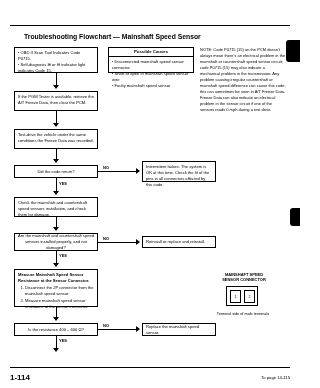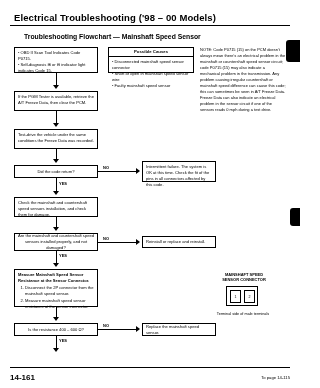--- a/index.html
+++ b/index.html
@@ -77,21 +77,20 @@
   }
   .footer-rule{position:absolute;left:10px;bottom:20px;width:280px;height:1px;background:#000;}
   ol.tight{margin:1px 0 0 0;padding-left:7px;}
   ol.tight li{margin:0 0 1px 0;padding:0;}
 </style>
 </head>
 <body>
 
 <div class="page">
 
-  <div class="title">Electrical Troubleshooting ('98 – 00 Models)</div>
   <div class="rule"></div>
   <div class="subtitle">Troubleshooting Flowchart — Mainshaft Speed Sensor</div>
 
   <div class="tab tab1"></div>
   <div class="tab tab2"></div>
 
   <div class="box" style="left:14px;top:47px;width:84px;height:26px;">
     <div>• OBD II Scan Tool Indicates Code P0715.</div>
     <div>• Self-diagnosis ⊞ or ⊟ indicator light indicates Code 15.</div>
   </div>
@@ -194,15 +193,15 @@
   </div>
 
   <div class="conn-box" style="left:226px;top:286px;width:32px;height:20px;">
     <div class="conn-inner" style="left:3px;top:3px;width:11px;height:13px;">1</div>
     <div class="conn-inner" style="left:17px;top:3px;width:11px;height:13px;">2</div>
   </div>
   <div class="conn-caption" style="left:188px;top:312px;width:110px;">Terminal side of male terminals</div>
 
   <div class="footer-right">To page 14-115</div>
   <div class="footer-rule"></div>
-  <div class="footer-left">14-161</div>
+  <div class="footer-left">1-114</div>
 
 </div>
 
 </body></html>

